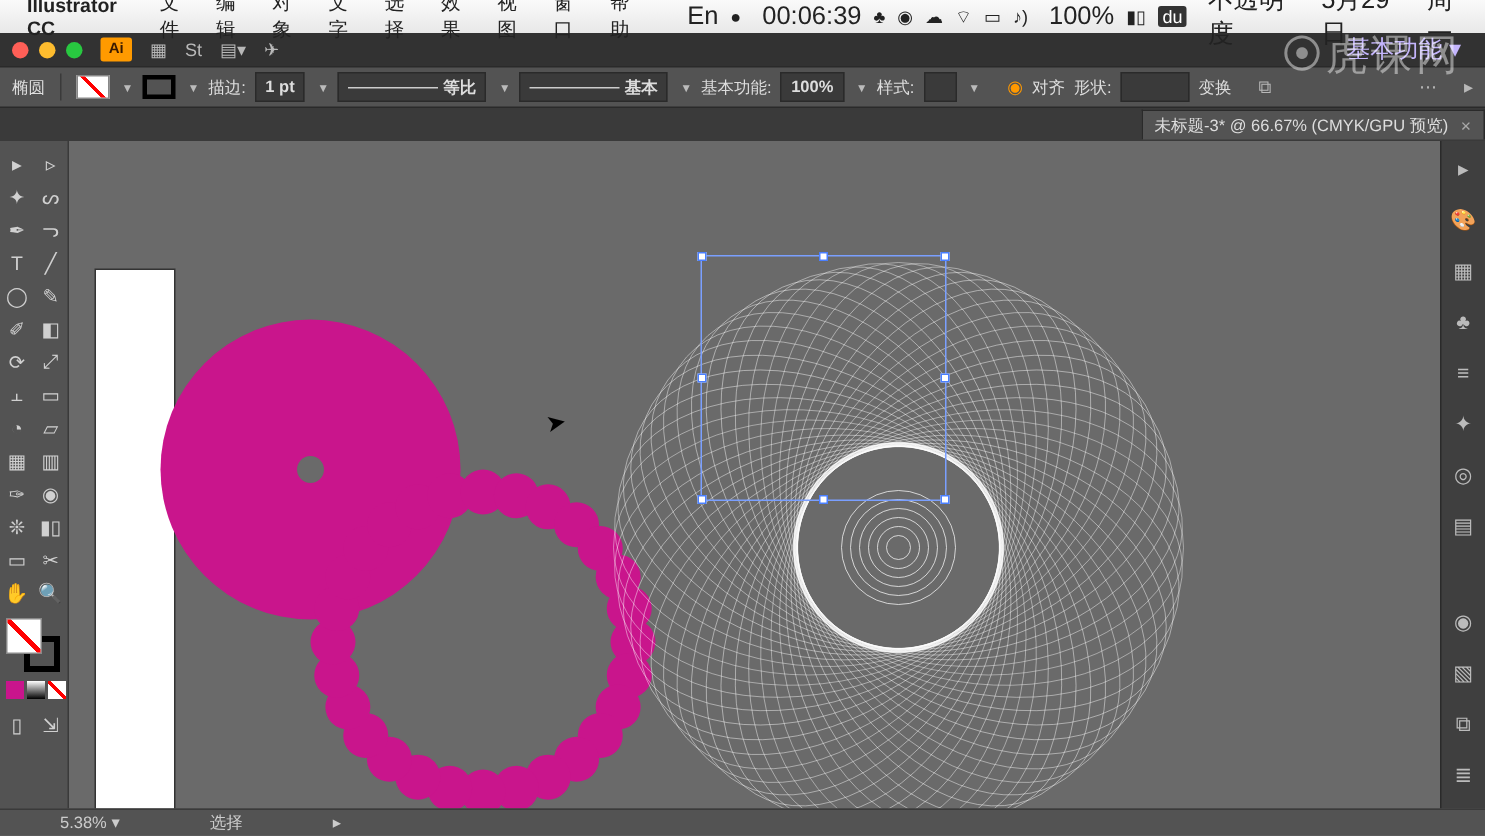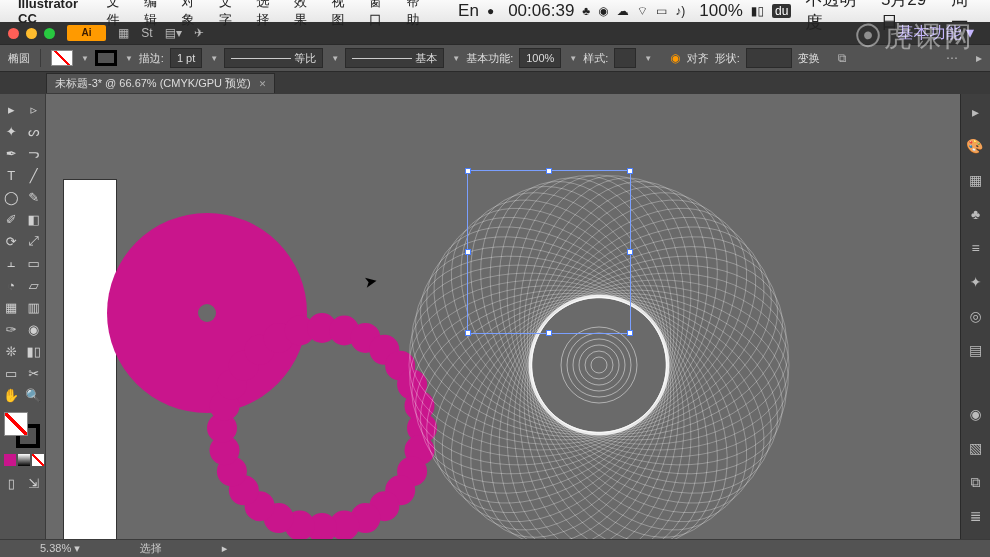--- a/index.html
+++ b/index.html
@@ -12,38 +12,38 @@
 .macos-bar .menu-item { margin-right: 14px; }
 .macos-bar .spacer { flex: 1; }
 .macos-bar .status-item { margin-left: 14px; font-size: 17px; }
 .macos-bar .status-icon { margin-left: 8px; font-size: 12px; }
 
 
 .window-chrome { height: 22px; background: #323232; display: flex; align-items: center; padding: 0 8px; }
 .traffic { display: flex; gap: 7px; }
 .traffic span { width: 11px; height: 11px; border-radius: 50%; }
 .tr-r { background: #ff5f57; } .tr-y { background: #febc2e; } .tr-g { background: #28c840; }
-.ai-badge { width: 39px; height: 16px; background: #ff9a00; color: #3a1b00; font: 700 10px/16px sans-serif; text-align:center; margin-left: 12px; border-radius: 2px;}
+.ai-badge { width: 21px; height: 16px; background: #ff9a00; color: #3a1b00; font: 700 10px/16px sans-serif; text-align:center; margin-left: 12px; border-radius: 2px;}
 .tb-icon { color: #b8b8b8; margin-left: 12px; font-size: 12px; }
 .essentials { margin-left: auto; color: #c4b5fd; font-size: 16px; margin-right: 8px; }
 .watermark { position: absolute; top: 18px; right: 16px; color: rgba(255,255,255,0.45); font: 300 28px sans-serif; letter-spacing: 2px; pointer-events:none; }
 
 
 .options-bar { height: 28px; background: #535353; border-top:1px solid #2a2a2a; border-bottom:1px solid #2a2a2a; display: flex; align-items: center; padding: 0 8px; font-size: 11px; color: #ddd; gap: 6px; }
 .opt-label { color: #ddd; }
-.opt-slot { height: 20px; background: #3a3a3a; border: 1px solid #2a2a2a; display: flex; align-items: center; padding: 0 6px; color: #ddd; }
+.opt-slot { height: 20px; background: #3a3a3a; border: 1px solid #2a2a2a; display: flex; align-items: center; padding: 0 6px; color: #ddd; font-weight: bold; }
 .swatch-fill { width: 22px; height: 16px; background: #fff; border:1px solid #888; position: relative; }
 .swatch-fill::after { content:""; position:absolute; inset:0; background: linear-gradient(45deg, transparent 45%, #f00 45%, #f00 55%, transparent 55%); }
 .swatch-stroke { width: 22px; height: 16px; border: 3px solid #000; display:inline-block; }
 .dash-line { width: 60px; height: 0; border-top: 1px solid #ccc; }
 .arrow-dd { margin-left: 2px; font-size: 8px; color:#bbb; }
 .sep { width:1px; height:18px; background:#3a3a3a; margin: 0 4px; }
 
 
-.doc-tabs { height: 22px; background: #3a3a3a; display: flex; align-items: center; padding-left: 46px; }
+.doc-tabs { height: 22px; background: #3a3a3a; display: flex; align-items: center; padding-left: 46px; justify-content: flex-end; }
 .doc-tab { height: 20px; background: #535353; border: 1px solid #2a2a2a; border-bottom: none; padding: 2px 8px; font-size: 11px; color: #ddd; display: flex; align-items: center; }
 .doc-tab .close { margin-left: 8px; font-size: 9px; color: #aaa; }
 
 
 .workspace { position: absolute; top: 94px; bottom: 18px; left: 0; right: 0; display: flex; }
 .tools { width: 46px; background: #535353; border-right: 1px solid #3a3a3a; padding-top: 4px; }
 .tool-row { display: flex; }
 .tool { width: 23px; height: 22px; color: #d0d0d0; font-size: 13px; display: flex; align-items: center; justify-content: center; cursor: pointer; }
 .fill-stroke-sw { width: 36px; height: 36px; position: relative; margin: 6px 4px; }
 .fs-fill { position:absolute; top:0; left:0; width:24px; height:24px; background:#fff; border:1px solid #888;}

